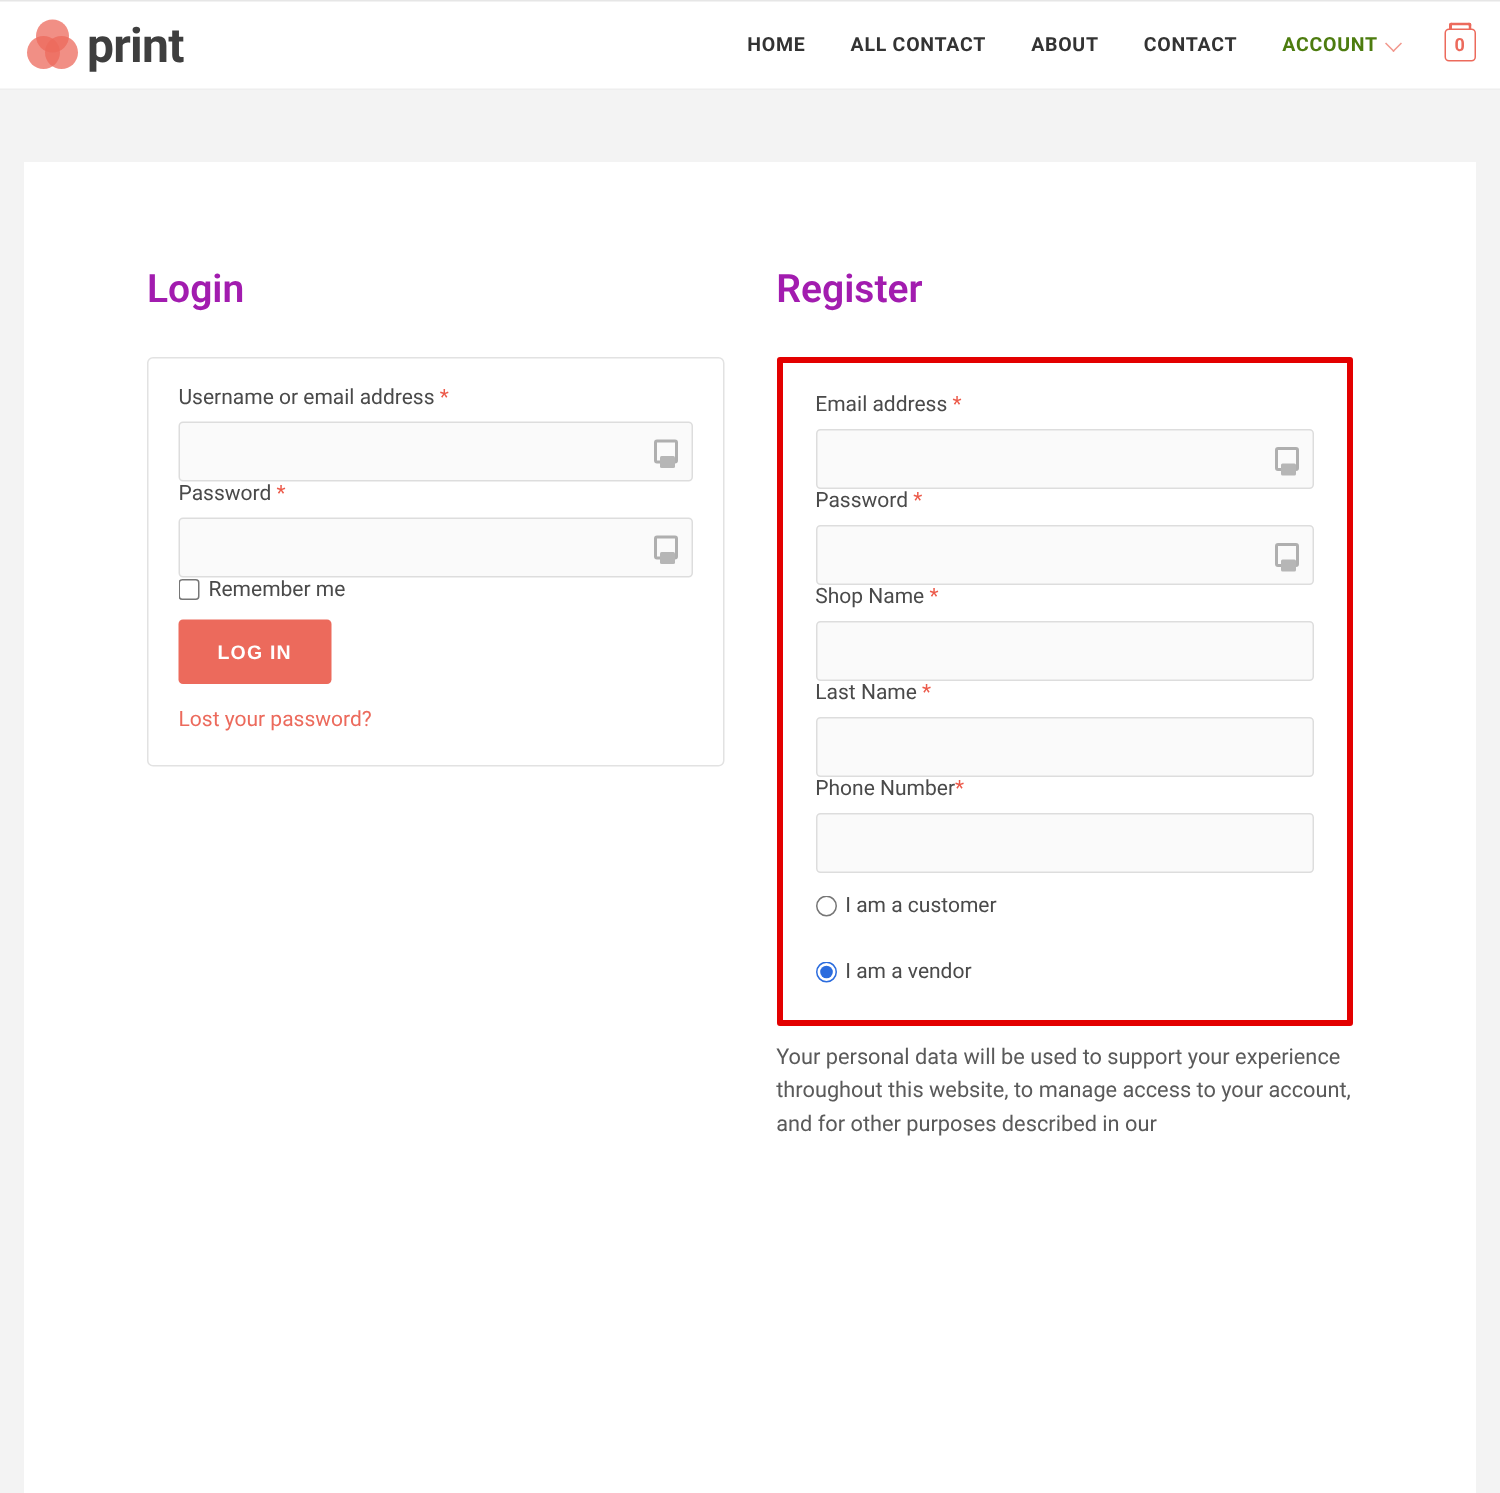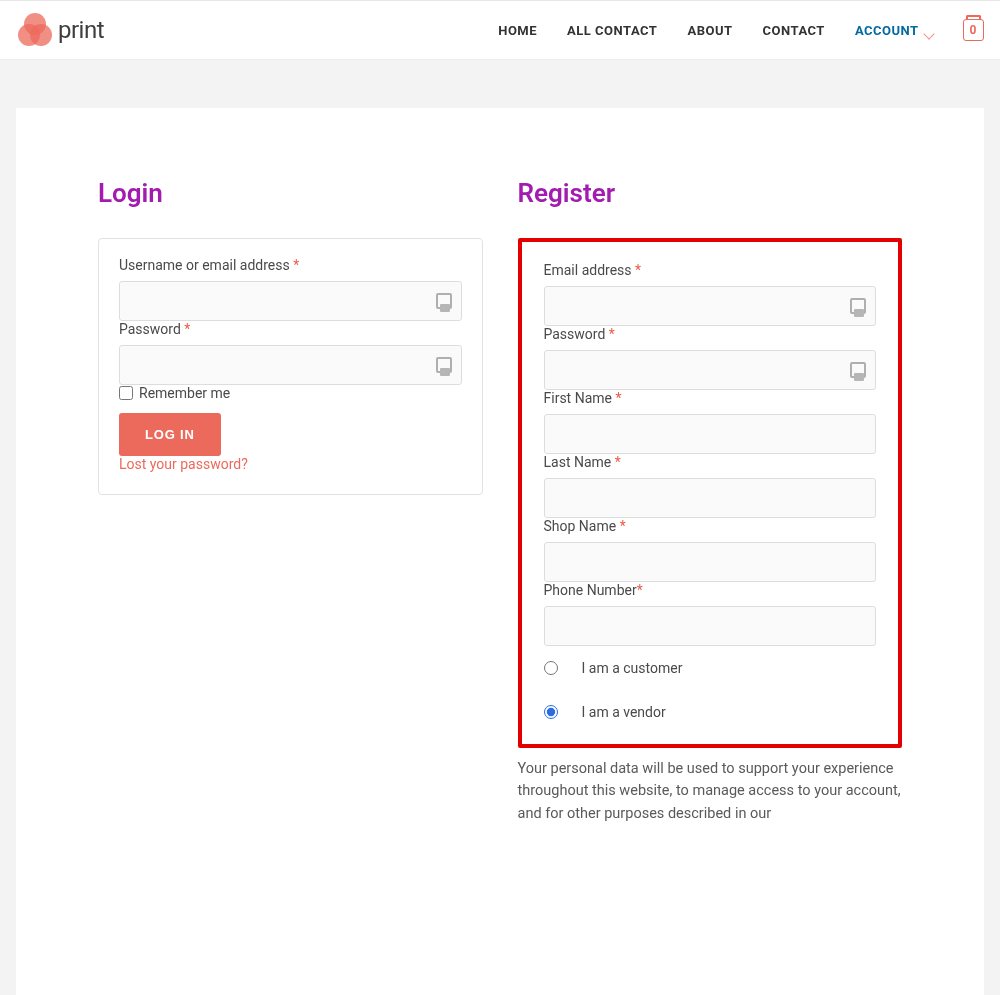--- a/index.html
+++ b/index.html
@@ -34,36 +34,36 @@
     position: absolute;
     width: 22px; height: 22px;
     border-radius: 50%;
     background: #ec6a5c;
     opacity: 0.75;
   }
   .brand-logo .c1 { left: 6px; top: 0; }
   .brand-logo .c2 { left: 0; top: 11px; }
   .brand-logo .c3 { left: 12px; top: 11px; }
   .brand-name {
-    font-size: 24px;
-    font-weight: 400;
+    font-size: 32px;
+    font-weight: 700;
     color: #3e3e3e;
     letter-spacing: -0.5px;
   }
   .nav {
     display: flex;
     align-items: center;
     gap: 30px;
     font-size: 13px;
     letter-spacing: 0.5px;
     color: #333;
     font-weight: bold;
   }
   .nav a { text-decoration: none; color: #333; cursor: pointer; }
-  .nav .account { color: #0369a1; display: flex; align-items: flex-end; gap: 6px; }
+  .nav .account { color: #4d7c0f; display: flex; align-items: center; gap: 6px; }
   .chev {
     width: 8px; height: 8px;
     border-right: 1.5px solid #ec6a5c;
     border-bottom: 1.5px solid #ec6a5c;
     transform: rotate(45deg);
     margin-top: -3px;
     opacity: 0.7;
   }
   .cart {
     border: 1px solid #ec6a5c;
@@ -161,41 +161,42 @@
     color: #fff;
     font-weight: 600;
     letter-spacing: 0.8px;
     font-size: 13px;
     padding: 14px 26px;
     border-radius: 3px;
     cursor: pointer;
   }
   .lost {
     display: block;
+    margin-top: 16px;
     color: #ec6a5c;
     font-size: 14px;
     text-decoration: none;
   }
 
   .register-highlight {
     border: 4px solid #e30000;
     padding: 20px 22px 24px 22px;
     border-radius: 2px;
   }
   .url-hint {
     background: #e8e8e8;
     height: 14px;
     width: 180px;
     margin-top: 6px;
     border-radius: 2px;
   }
   .radio-row {
     display:flex;
     align-items:center;
-    gap:24px;
+    gap:6px;
     font-size:14px;
     margin: 14px 0 6px 0;
   }
   .radio-row input { accent-color: #2b6cde; width:14px; height:14px; }
   .privacy {
     margin-top: 10px;
     font-size: 14.5px;
     line-height: 1.55;
     color: #5a5a5a;
   }
@@ -283,37 +284,31 @@
         <div class="field">
           <label>
             <span>Password </span><span class="req">*</span>
           </label>
           <div class="input-wrap">
             <input class="input" type="password" style="">
             <span class="pw-glyph"></span>
           </div>
         </div>
 
-        <div class="field">
-          <label>
-            <span>First Name </span><span class="req">*</span>
+
+        <div class="field">
+          <label>
+            <span>Shop Name </span><span class="req">*</span>
           </label>
           <input class="input" type="text" style="">
         </div>
 
         <div class="field">
           <label>
             <span>Last Name </span><span class="req">*</span>
-          </label>
-          <input class="input" type="text" style="">
-        </div>
-
-        <div class="field">
-          <label>
-            <span>Shop Name </span><span class="req">*</span>
           </label>
           <input class="input" type="text" style="">
         </div>
 
 
         <div class="field">
           <label>
             <span>Phone Number</span><span class="req">*</span>
           </label>
           <input class="input" type="text" style="">

